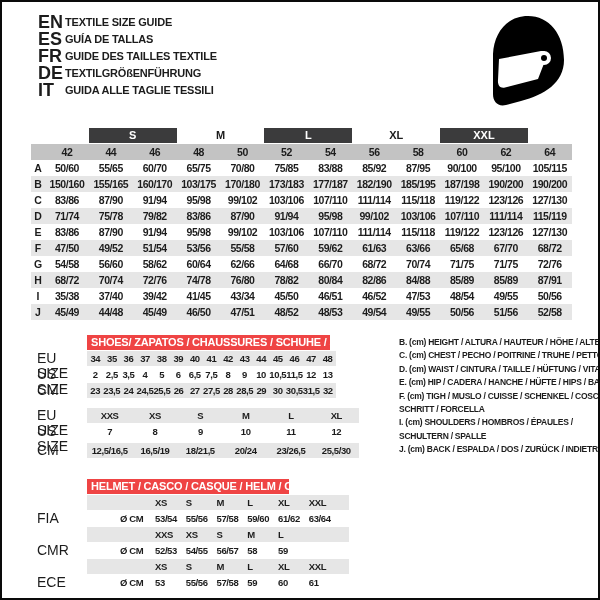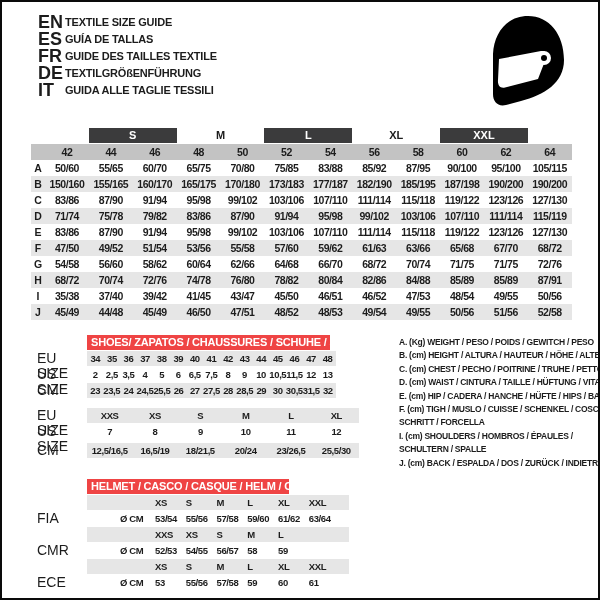--- a/index.html
+++ b/index.html
@@ -133,21 +133,21 @@
           <div class="cell">87/95</div>
           <div class="cell">90/100</div>
           <div class="cell">95/100</div>
           <div class="cell">105/115</div>
         </div>
         <div class="srow stripe">
           <div class="cell lab">B</div>
           <div class="cell">150/160</div>
           <div class="cell">155/165</div>
           <div class="cell">160/170</div>
-          <div class="cell">165/175</div>
+          <div class="cell">103/175</div>
           <div class="cell">170/180</div>
           <div class="cell">173/183</div>
           <div class="cell">177/187</div>
           <div class="cell">182/190</div>
           <div class="cell">185/195</div>
           <div class="cell">187/198</div>
           <div class="cell">190/200</div>
           <div class="cell">190/200</div>
         </div>
         <div class="srow">
@@ -239,21 +239,21 @@
           <div class="cell">85/89</div>
           <div class="cell">85/89</div>
           <div class="cell">87/91</div>
         </div>
         <div class="srow">
           <div class="cell lab">I</div>
           <div class="cell">35/38</div>
           <div class="cell">37/40</div>
           <div class="cell">39/42</div>
           <div class="cell">41/45</div>
-          <div class="cell">43/47</div>
+          <div class="cell">43/34</div>
           <div class="cell">45/50</div>
           <div class="cell">46/51</div>
           <div class="cell">46/52</div>
           <div class="cell">47/53</div>
           <div class="cell">48/54</div>
           <div class="cell">49/55</div>
           <div class="cell">50/56</div>
         </div>
         <div class="srow stripe">
           <div class="cell lab">J</div>
@@ -449,21 +449,20 @@
             <div class="vcell">57/58</div>
             <div class="vcell">59</div>
             <div class="vcell">60</div>
             <div class="vcell last">61</div>
           </div>
         </div>
       </div>
   </div>
 
   <div class="legend">
-      <div class="legend-line">A. (Kg) WEIGHT / PESO / POIDS / GEWITCH / PESO</div>
       <div class="legend-line">B. (cm) HEIGHT / ALTURA / HAUTEUR / HÖHE / ALTEZZA</div>
       <div class="legend-line">C. (cm) CHEST / PECHO / POITRINE / TRUHE / PETTO</div>
       <div class="legend-line">D. (cm) WAIST / CINTURA / TAILLE / HÜFTUNG / VITA</div>
       <div class="legend-line">E. (cm) HIP / CADERA / HANCHE / HÜFTE / HIPS /  BACINO</div>
       <div class="legend-line">F.  (cm) TIGH / MUSLO / CUISSE / SCHENKEL / COSCIA</div>
       <div class="legend-line">SCHRITT / FORCELLA</div>
       <div class="legend-line">I.  (cm) SHOULDERS / HOMBROS / ÉPAULES /</div>
       <div class="legend-line">SCHULTERN / SPALLE</div>
       <div class="legend-line">J. (cm) BACK / ESPALDA / DOS / ZURÜCK / INDIETRO</div>
     </div>

